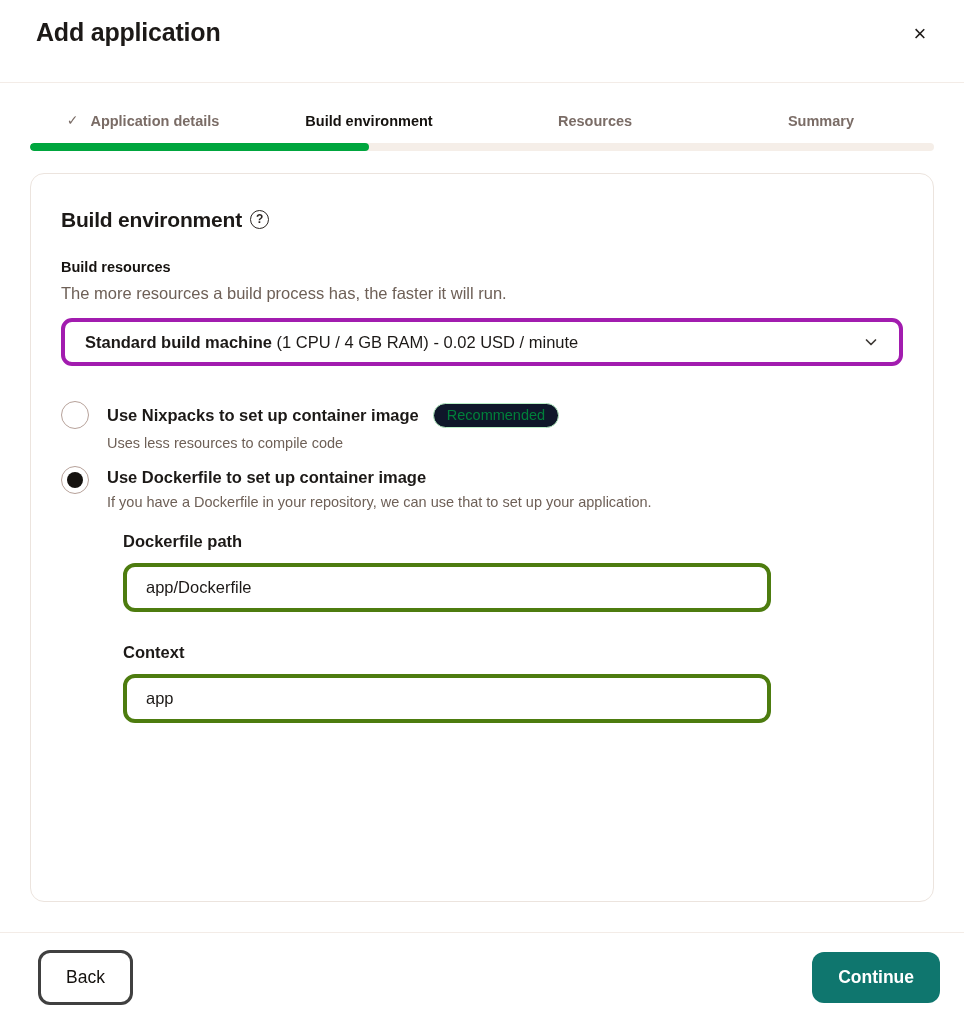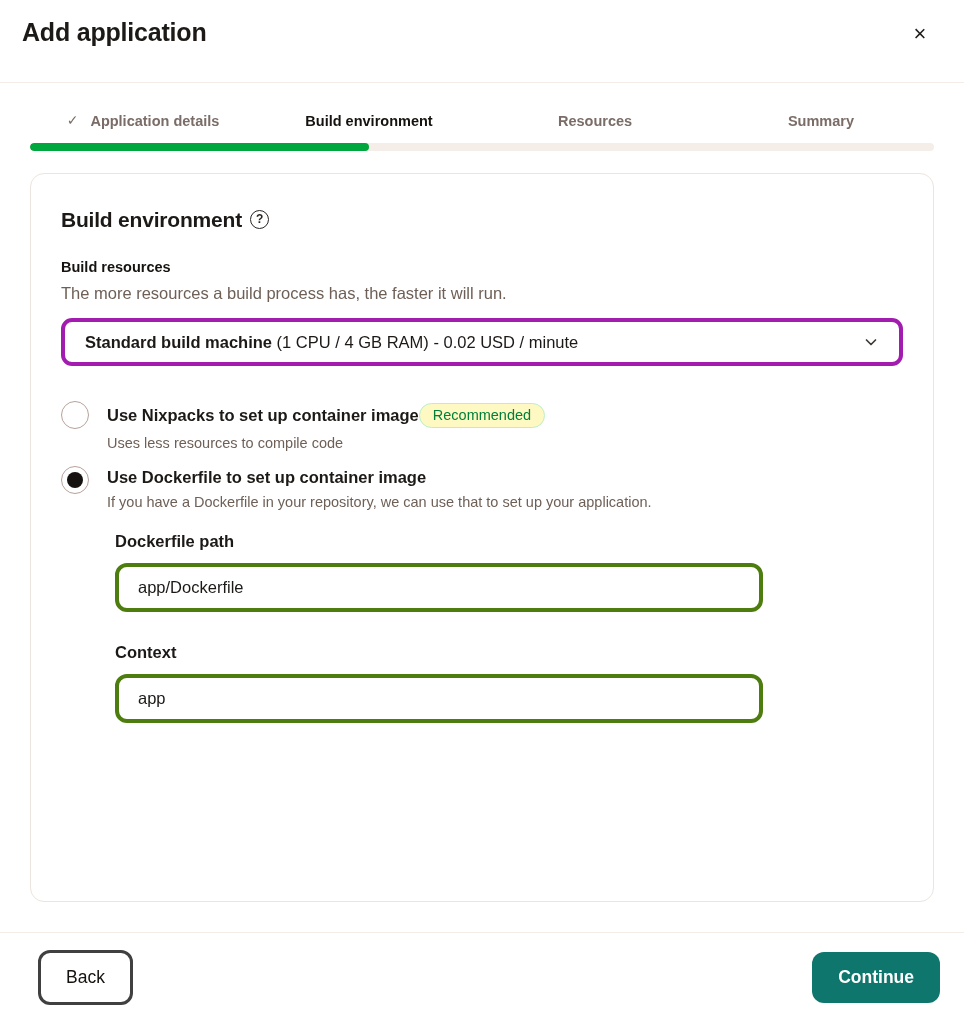--- a/index.html
+++ b/index.html
@@ -2,21 +2,21 @@
 <html><head>
 <meta charset="utf-8">
 <style>
   * { margin: 0; padding: 0; box-sizing: border-box; }
   html, body { background: #fff; }
   body { font-family: "Liberation Sans", sans-serif; color: #1c1917; }
   .page { width: 964px; height: 1024px; background: #fff; position: relative; overflow: hidden; }
 
   
   .modal-header { position: relative; height: 83px; border-bottom: 1px solid #f3ece7; }
-  .modal-title { position: absolute; left: 22px; top: 18px; font-size: 25px; font-weight: 700; letter-spacing: -0.2px; }
+  .modal-title { position: absolute; left: 36px; top: 18px; font-size: 25px; font-weight: 700; letter-spacing: -0.2px; }
   .close-btn { position: absolute; right: 26px; top: 16px; width: 36px; height: 36px; border: none; background: transparent; font-size: 22px; font-weight: 400; color: #1c1917; cursor: pointer; line-height: 36px; }
 
   
   .stepper { margin: 0 30px; display: flex; padding-top: 30px; }
   .step { flex: 1; display: flex; align-items: center; justify-content: center; gap: 12px; font-size: 14.5px; font-weight: 700; color: #7a6c66; cursor: pointer; }
   .step-check { display: none; font-size: 14px; font-weight: 400; color: #7a6c66; transform: translateY(-1px); }
   .step--complete .step-check { display: inline; }
   .step--current { color: #15120f; }
 
   .progress-track { margin: 14px 30px 0; height: 8px; border-radius: 4px; background: #f5eee8; overflow: hidden; }
@@ -35,23 +35,23 @@
   .select-box { margin-top: 15px; height: 48px; border: 4px solid #a21caf; border-radius: 11px; display: flex; align-items: center; justify-content: space-between; padding: 0 20px; font-size: 16.5px; cursor: pointer; background: #fff; }
   .select-box .val-bold { font-weight: 700; }
   .chevron-icon { display: inline-flex; }
 
   
   .options { margin-top: 35px; }
   .option { display: grid; grid-template-columns: 28px 1fr; column-gap: 18px; margin-bottom: 15px; }
   .radio { width: 28px; height: 28px; border: 1.6px solid #b7a29a; border-radius: 50%; background: #fff; position: relative; cursor: pointer; }
   .radio.checked::after { content: ""; position: absolute; left: 50%; top: 50%; width: 16px; height: 16px; margin: -8px 0 0 -8px; border-radius: 50%; background: #15120f; }
   .option-main { padding-top: 2px; }
-  .option-label-row { display: flex; align-items: center; }
+  .option-label-row { display: flex; align-items: center; gap: 14px; }
   .option-label { font-size: 16.5px; font-weight: 700; cursor: pointer; }
-  .badge { font-size: 14.5px; padding: 3px 13px 4px; border-radius: 999px; border: 1px solid #b9f0c6; background: #fef9c3; }
+  .badge { font-size: 14.5px; padding: 3px 13px 4px; border-radius: 999px; border: 1px solid #b9f0c6; background: #0f172a; }
   .option-desc { margin-top: 7px; font-size: 14.5px; color: #6e6057; }
 
   
   .nested { margin-left: 46px; margin-top: 14px; }
   .input-label { font-size: 16.5px; font-weight: 700; margin-top: 22px; }
   .text-input { display: block; margin-top: 12px; width: 648px; height: 49px; border: 4px solid #4d7c0f; border-radius: 12px; padding: 0 19px; font-size: 16.5px; font-family: "Liberation Sans", sans-serif; color: #1c1917; background: #fff; outline: none; }
 
   
   .footer-divider { margin-top: 30px; border-top: 1px solid #f3ece7; }
   .footer { display: flex; align-items: center; justify-content: space-between; padding: 17px 24px 0 38px; }
@@ -126,21 +126,21 @@
 
 
       <div class="option">
         <span class="radio checked"></span>
         <div class="option-main">
           <div class="option-label-row">
             <span class="option-label">Use Dockerfile to set up container image</span>
           </div>
           <div class="option-desc">If you have a Dockerfile in your repository, we can use that to set up your application.</div>
 
-          <div class="nested" style="margin-left:8px;">
+          <div class="nested" style="margin-left:16px;">
             <div class="input-label">Dockerfile path</div>
             <input class="text-input" type="text" value="app/Dockerfile" style="">
 
             <div class="input-label" style="margin-top:31px;">Context</div>
             <input class="text-input" type="text" value="app" style="">
           </div>
         </div>
       </div>
 
     </div>

